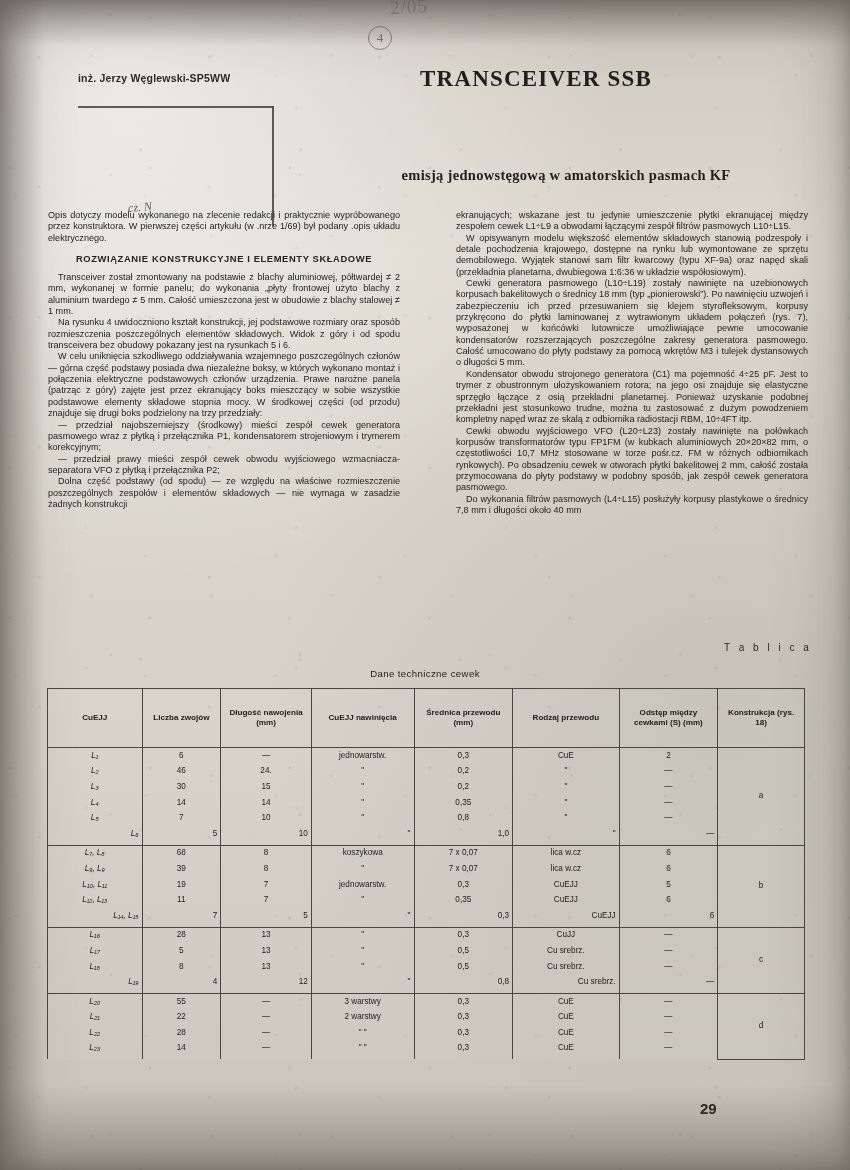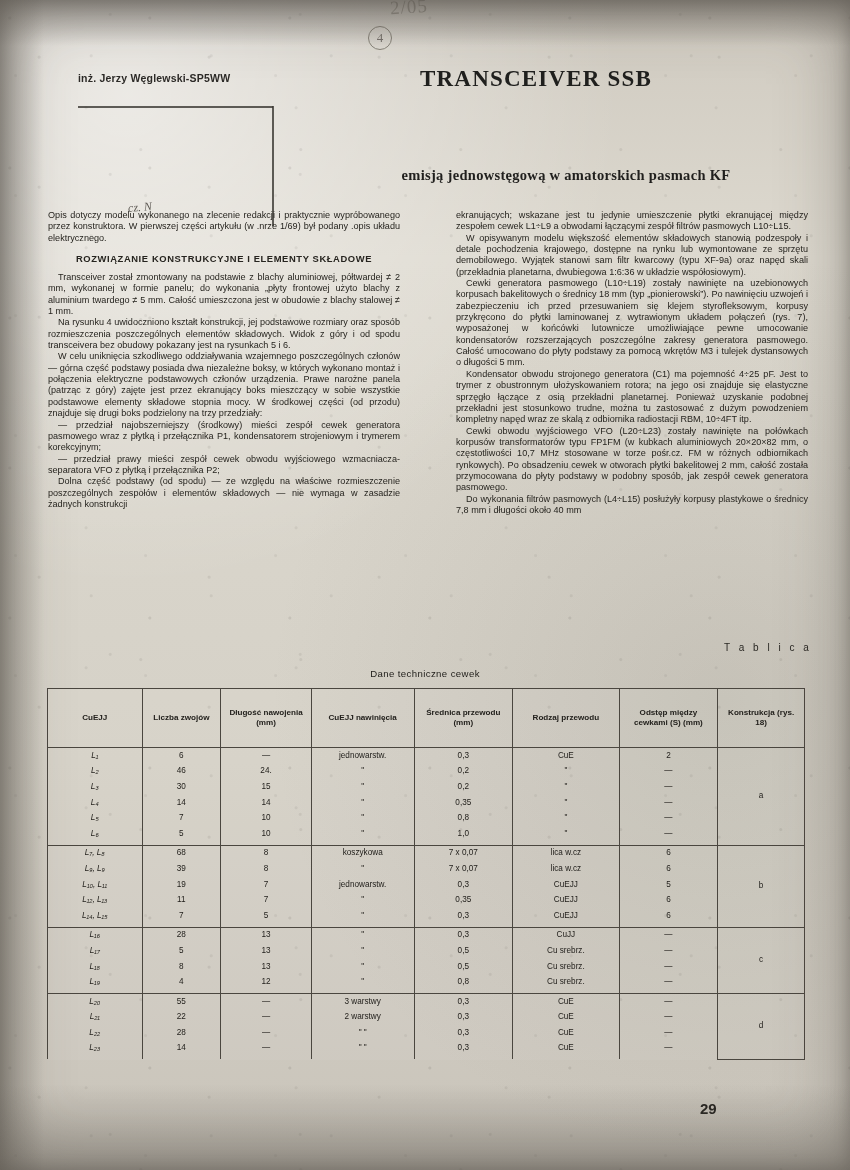--- a/index.html
+++ b/index.html
@@ -142,21 +142,21 @@
   }
   table.coils thead th{
     font-weight:bold;font-size:8.1px;line-height:10px;height:54px;
   }
   table.coils td{height:11.6px;line-height:10px;}
   td.coil{font-style:italic;}
   tbody.grp{border-top:1px solid #4a463f;}
   tbody.grp td{border-left:1px solid #4a463f;border-right:1px solid #4a463f;border-top:none;border-bottom:none;}
   tbody.grp tr:last-child td{padding-bottom:5px;}
   tbody.grp.last td{border-bottom:none;}
-  table.coils tbody.grp tr.sep td{border-bottom:1px solid #4a463f;}
+  table.coils tbody.grp tr.sep td{border-bottom:1px solid #4a463f;text-align:right;}
 
   .pageno{
     position:absolute;left:700px;top:1053px;
     font-family:"Liberation Sans", sans-serif;
     font-size:15px;font-weight:bold;color:#23211d;margin-top:47px;
   }
   .clear{clear:both;}
 </style>
 </head>
 <body>

